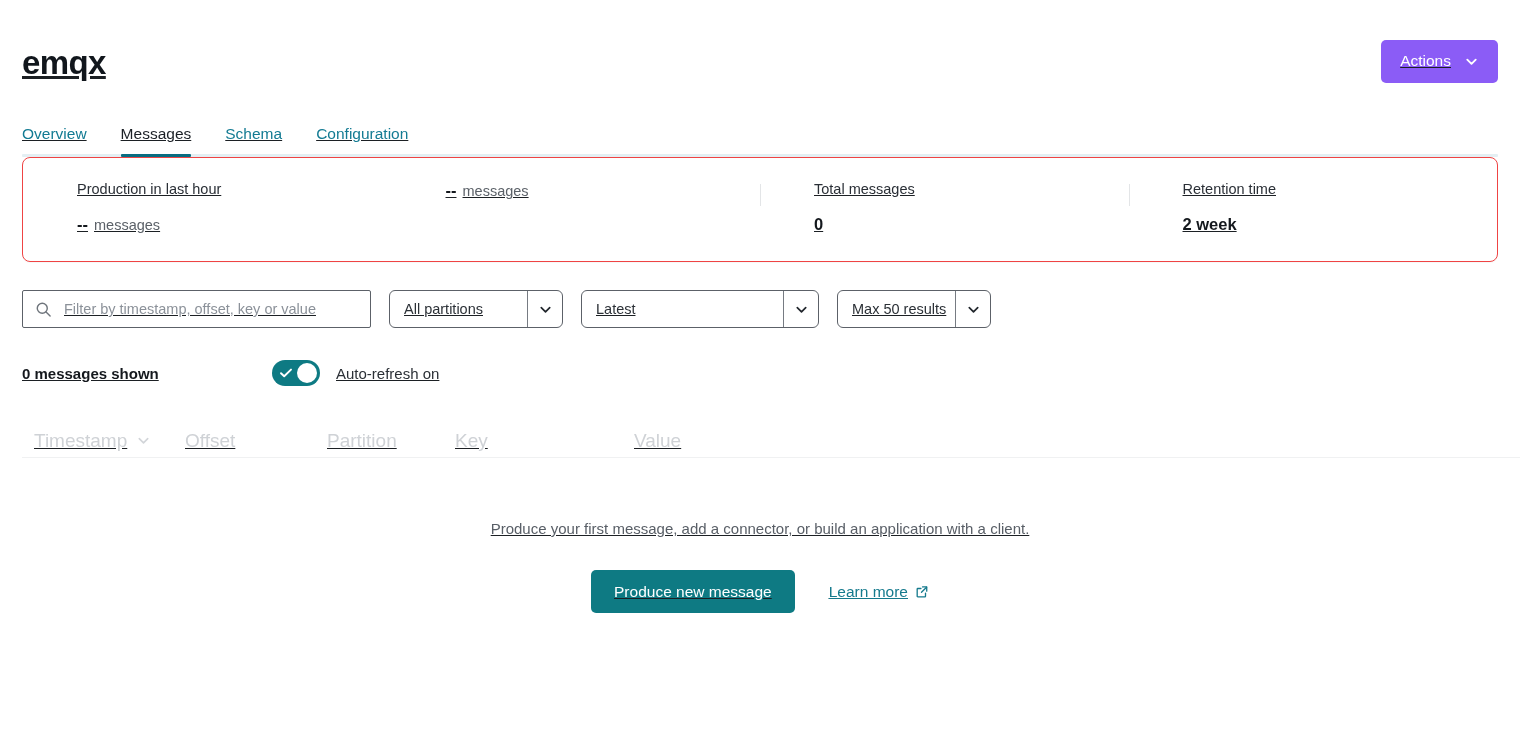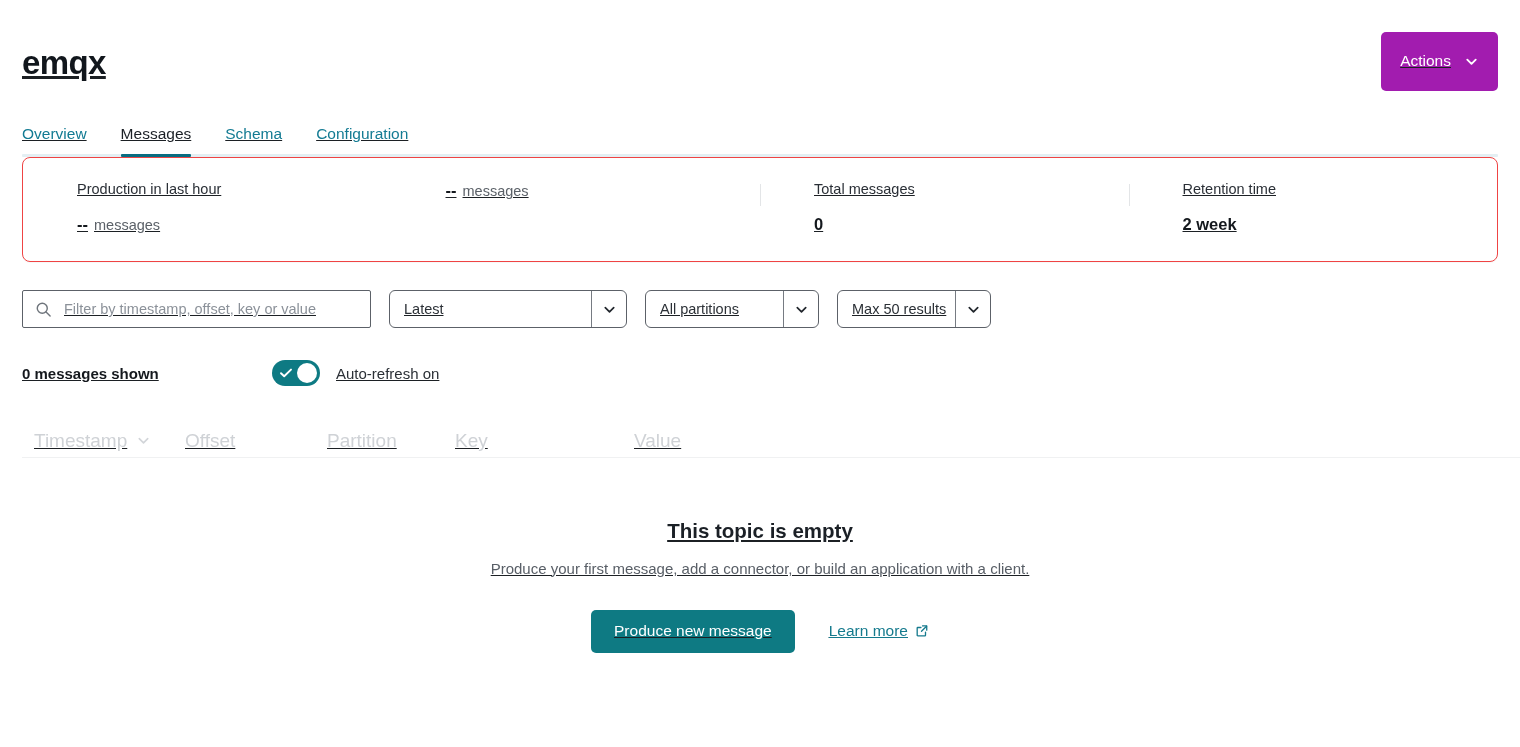--- a/index.html
+++ b/index.html
@@ -33,25 +33,25 @@
   .brand {
     font-size: 33px;
     font-weight: 700;
     letter-spacing: -0.6px;
     color: #11161c;
     line-height: 1;
     margin: 0;
     padding-top: 2px;
   }
   .actions-btn {
-    background: #a21caf;
+    background: #8b5cf6;
     color: #ffffff;
     border: none;
     border-radius: 5px;
-    height: 59px;
+    height: 43px;
     padding: 0 19px;
     font-size: 15.5px;
     font-family: "Liberation Sans", sans-serif;
     font-weight: 400;
     display: inline-flex;
     align-items: center;
     gap: 13px;
     cursor: pointer;
   }
   .actions-btn .chev { display: inline-flex; }
@@ -384,31 +384,31 @@
     <div class="search-box">
       <span>
         <svg width="17" height="17" viewBox="0 0 18 18" fill="none">
           <circle cx="7.7" cy="7.7" r="5.3" stroke="#6f757c" stroke-width="1.5"></circle>
           <path d="M11.7 11.7L16 16" stroke="#6f757c" stroke-width="1.5" stroke-linecap="round"></path>
         </svg>
       </span>
       <input type="text" placeholder="Filter by timestamp, offset, key or value" style="">
     </div>
 
-    <div class="select offset">
-      <div class="sel-value">Latest</div>
+    <div class="select partitions">
+      <div class="sel-value">All partitions</div>
       <div class="sel-arrow">
         <svg width="15" height="15" viewBox="0 0 16 16" fill="none">
           <path d="M3.5 6L8 10.5L12.5 6" stroke="#21262c" stroke-width="1.8" stroke-linecap="round" stroke-linejoin="round"></path>
         </svg>
       </div>
     </div>
 
-    <div class="select partitions">
-      <div class="sel-value">All partitions</div>
+    <div class="select offset">
+      <div class="sel-value">Latest</div>
       <div class="sel-arrow">
         <svg width="15" height="15" viewBox="0 0 16 16" fill="none">
           <path d="M3.5 6L8 10.5L12.5 6" stroke="#21262c" stroke-width="1.8" stroke-linecap="round" stroke-linejoin="round"></path>
         </svg>
       </div>
     </div>
 
     <div class="select limit">
       <div class="sel-value">Max 50 results</div>
       <div class="sel-arrow">
@@ -445,21 +445,20 @@
         </span>
       </div>
       <div class="th c-off">Offset</div>
       <div class="th c-part">Partition</div>
       <div class="th c-key">Key</div>
       <div class="th c-val">Value</div>
     </div>
   </div>
 
   <div class="empty">
-    <h2 class="empty-title">This topic is empty</h2>
     <p class="empty-sub">Produce your first message, add a connector, or build an application with a client.</p>
     <div class="empty-cta">
       <button class="produce-btn">Produce new message</button>
       <a class="learn-link">
         <span>Learn more</span>
         <span class="ext">
           <svg width="14" height="14" viewBox="0 0 16 16" fill="none">
             <path d="M8.6 2.2H13.4V7" stroke="#157a8d" stroke-width="1.5" stroke-linecap="round" stroke-linejoin="round"></path>
             <path d="M13.2 2.5L7.4 8.3" stroke="#157a8d" stroke-width="1.5" stroke-linecap="round"></path>
             <path d="M12 9.2V12.8C12 13.2 11.7 13.5 11.3 13.5H3.2C2.8 13.5 2.5 13.2 2.5 12.8V4.7C2.5 4.3 2.8 4 3.2 4H6.8" stroke="#157a8d" stroke-width="1.5" stroke-linecap="round" stroke-linejoin="round"></path>

